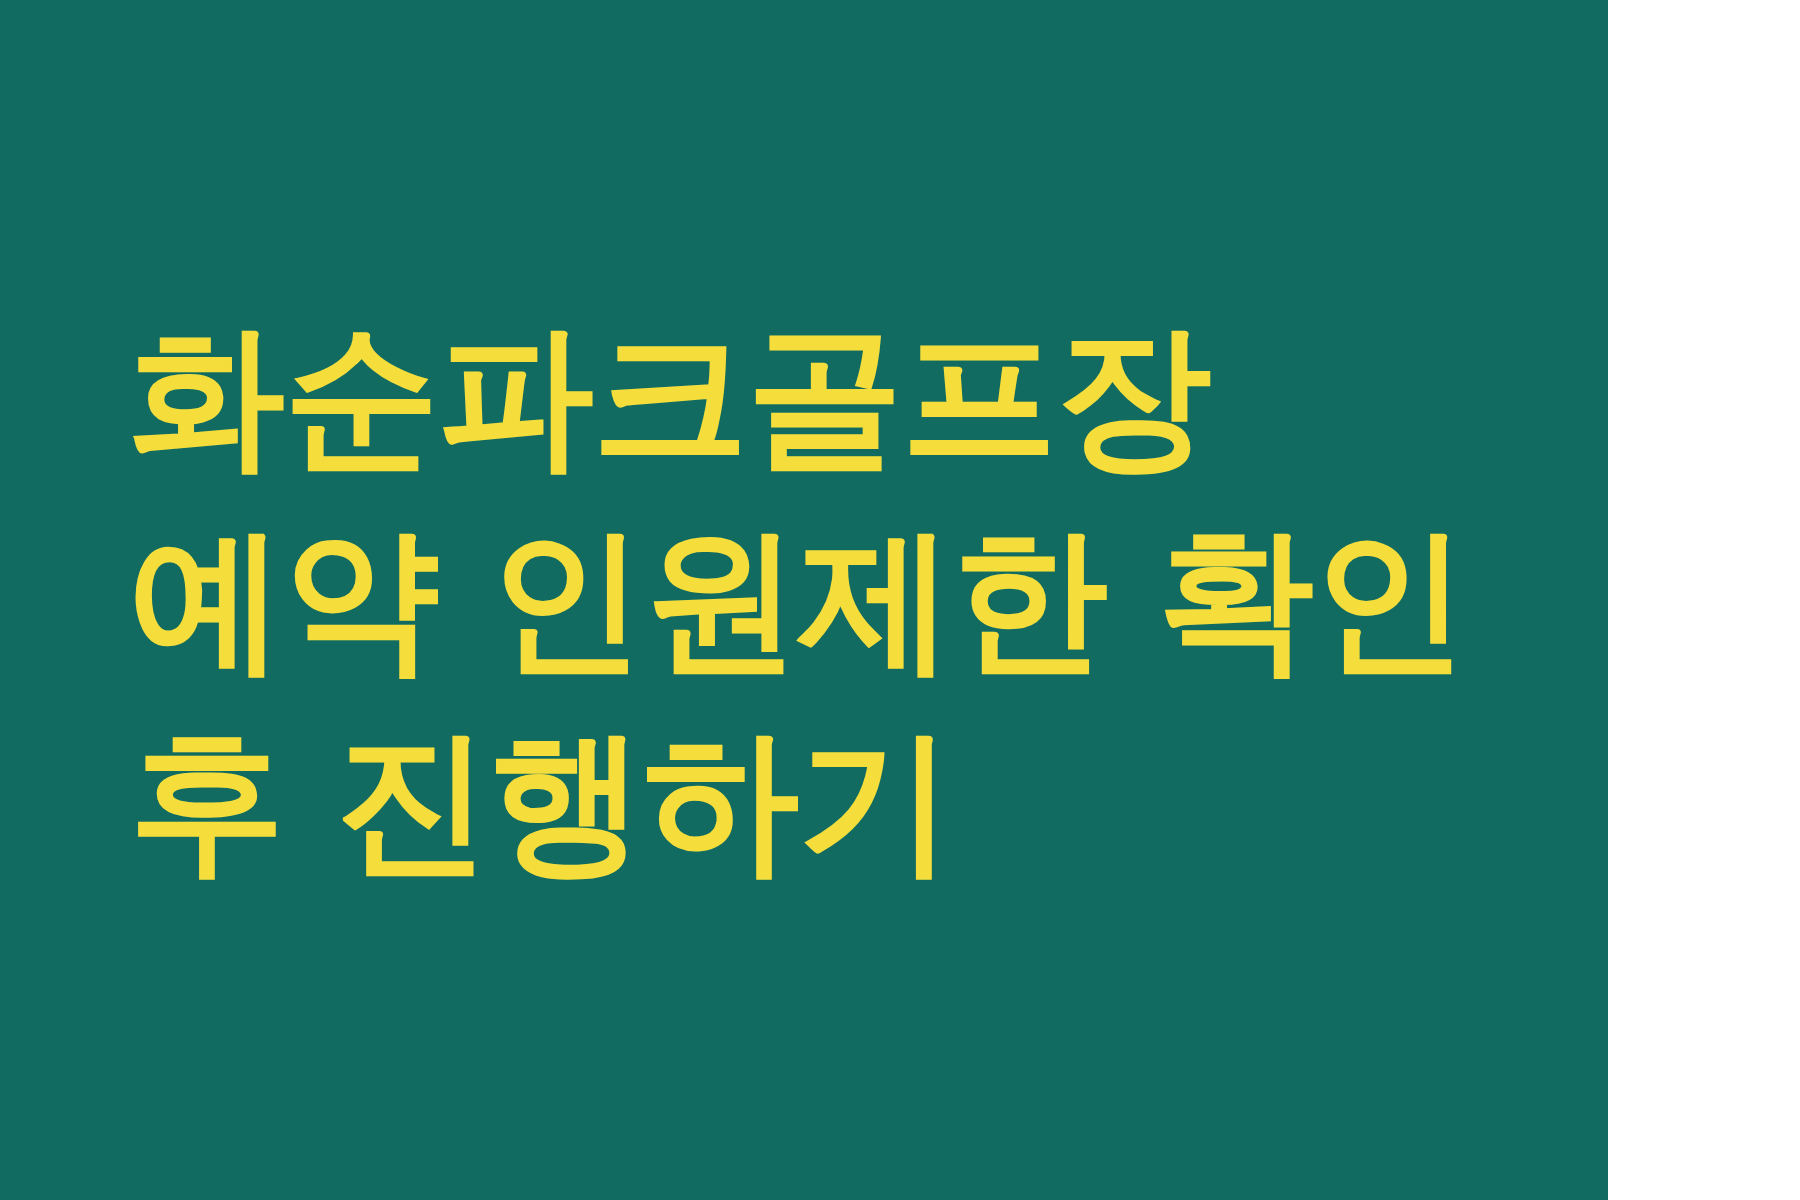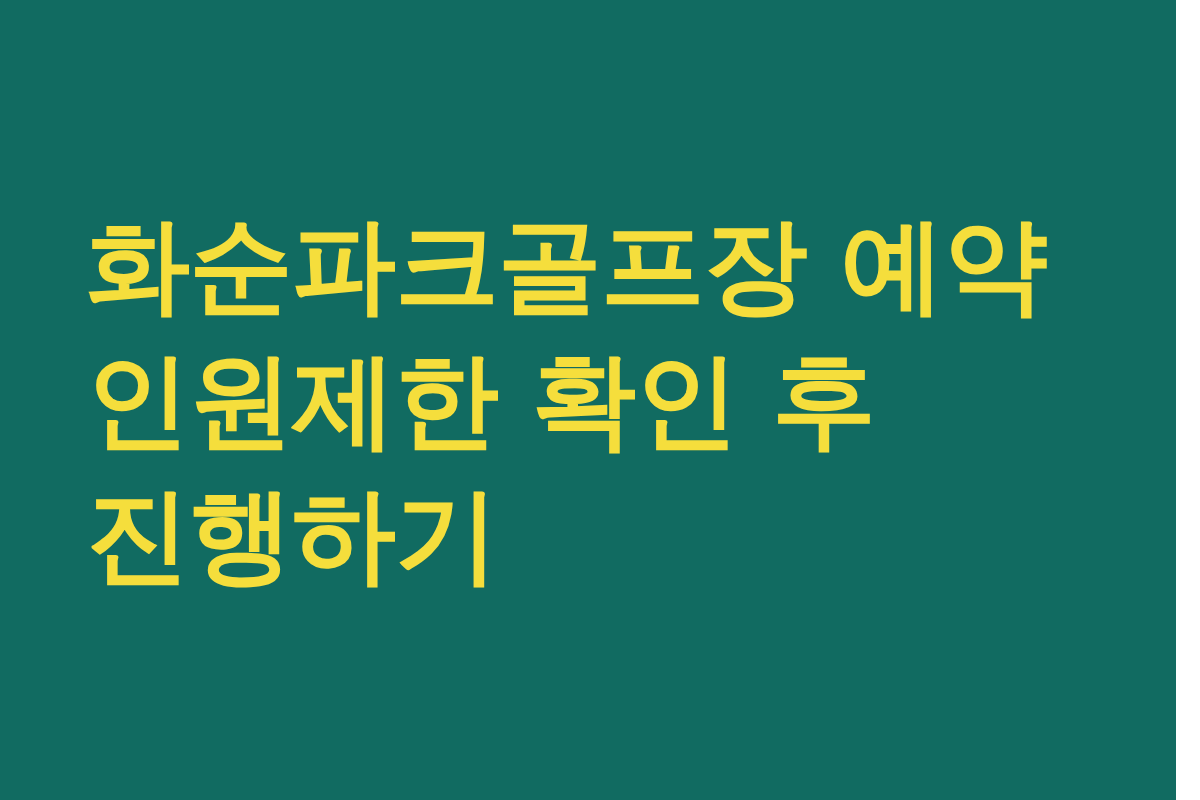--- a/index.html
+++ b/index.html
@@ -12,21 +12,21 @@
     width: 1200px;
     height: 800px;
     overflow: hidden;
     font-family: "Liberation Sans", "DejaVu Sans", sans-serif;
   }
 
   
   .banner-canvas {
     position: relative;
     box-sizing: border-box;
-    width: 1176px;
+    width: 1072px;
     height: 800px;
     background-color: #116b61;
     display: flex;
     flex-direction: column;
     align-items: flex-start;
     justify-content: center;
     padding: 0 86px;
     overflow: hidden;
   }
 

